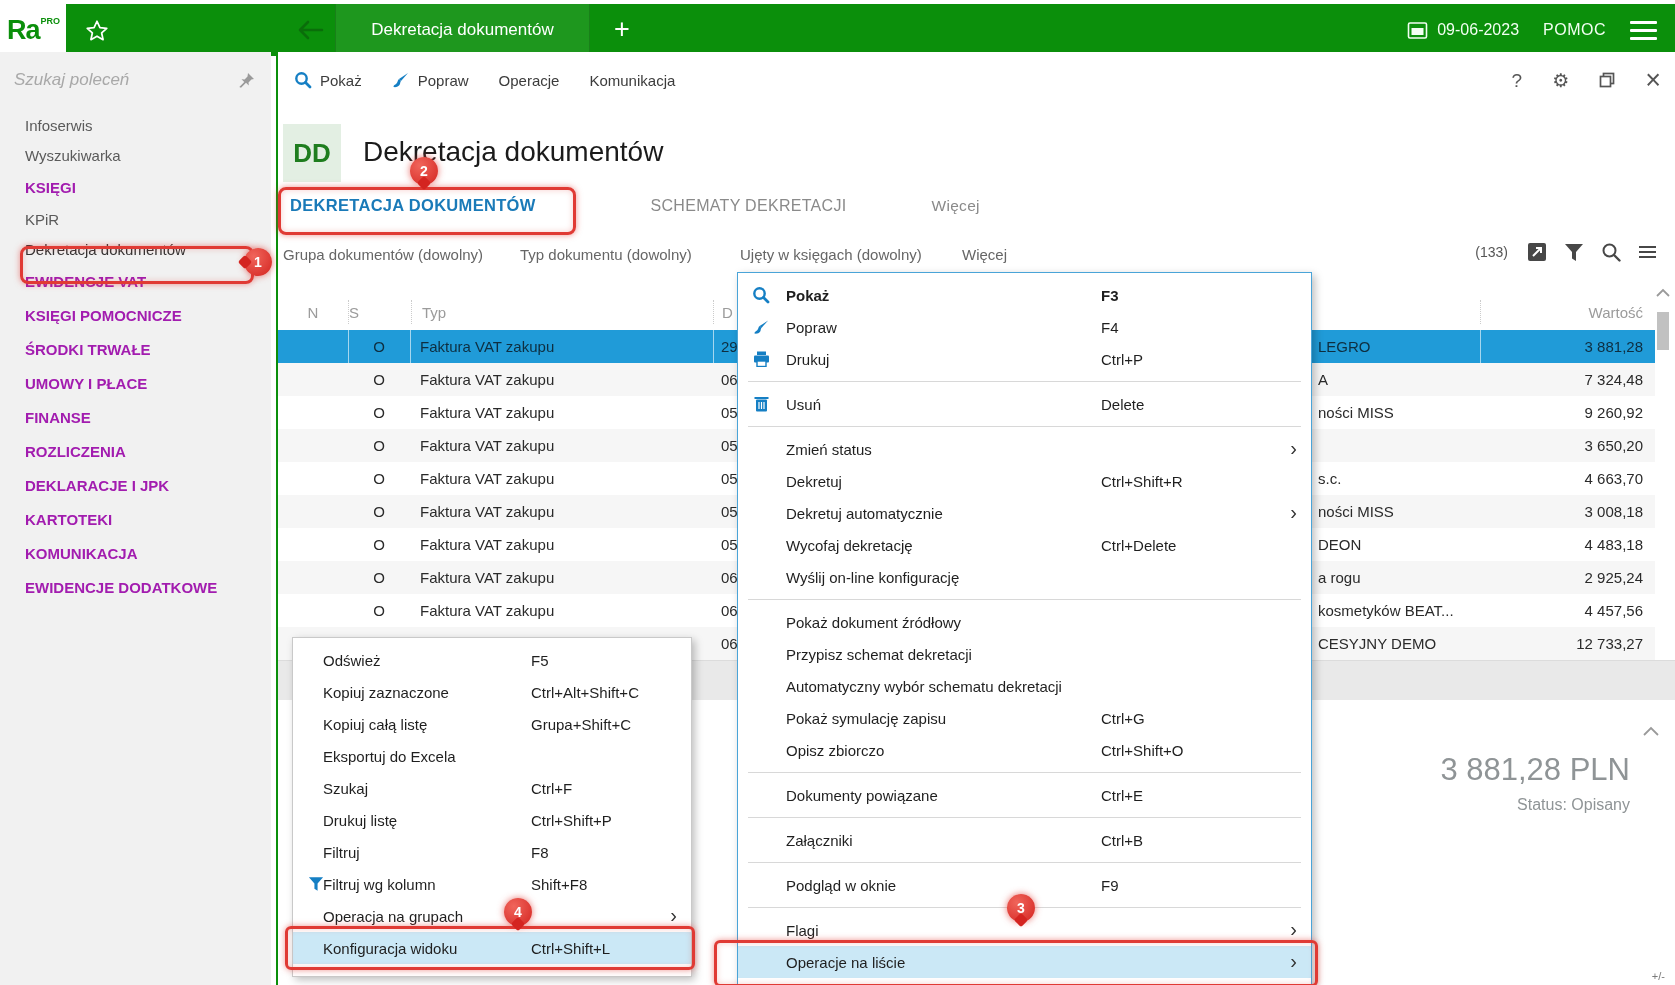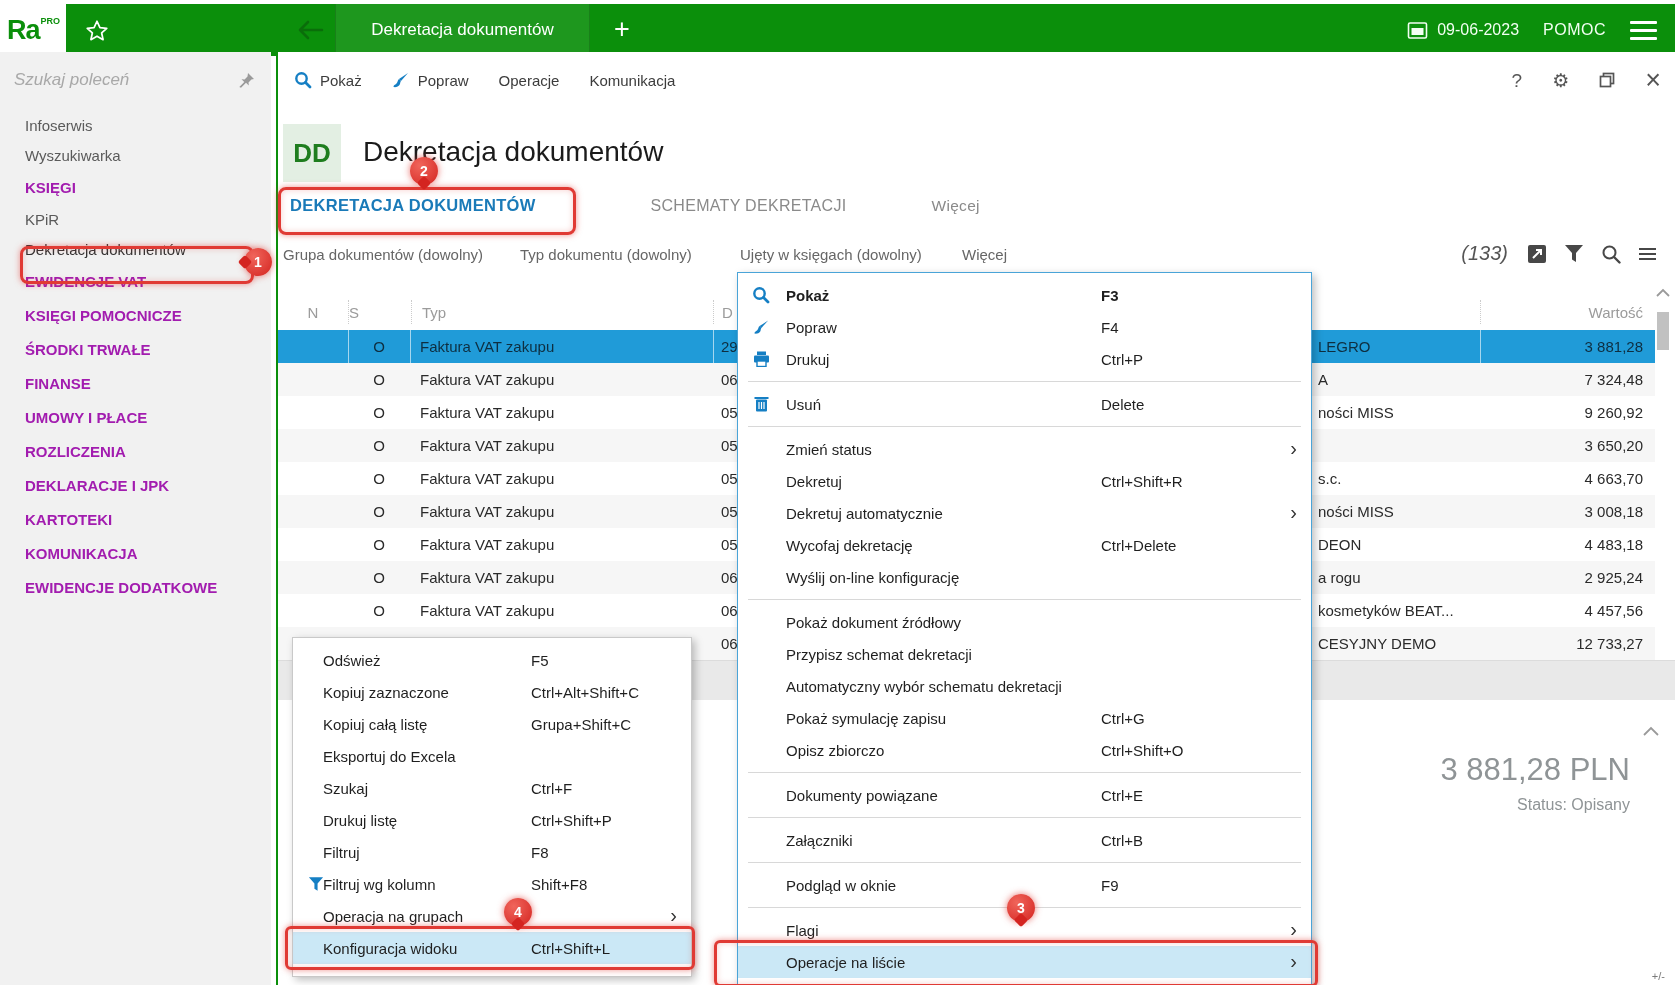--- a/index.html
+++ b/index.html
@@ -45,21 +45,21 @@
   .tabs{position:absolute;left:290px;top:196px;display:flex;align-items:center;}
   .tab{font-size:16px;color:#8a8a8a;letter-spacing:0.3px;}
   .tab.active{font-weight:bold;color:#1a7ab8;font-size:16.5px;}
   .tab.t2{margin-left:115px;}
   .tab.more{margin-left:85px;font-size:15.5px;}
   
   .filterbar{position:absolute;left:283px;top:240px;right:0;height:32px;font-size:15px;color:#666;}
   .flt{position:absolute;top:6px;white-space:nowrap;}
   .f0{left:0;} .f1{left:237px;} .f2{left:457px;} .f3{left:679px;}
   .list-tools{position:absolute;right:18px;top:2px;display:flex;align-items:center;gap:17px;}
-  .count{font-size:20px;color:#555;margin-right:2px;font-style:italic;}
+  .count{font-size:14px;color:#555;margin-right:2px;}
   
   .table{position:absolute;left:278px;top:294px;width:1377px;}
   .thead{position:relative;display:flex;height:36px;align-items:center;color:#9b9b9b;font-size:15px;}
   .trow{position:relative;display:flex;height:33px;align-items:center;font-size:15px;color:#2a2a2a;background:#fff;}
   .trow.alt{background:#f6f6f6;}
   .trow.sel{background:#209bd8;color:#0e2e40;}
   .c-n{width:70px;text-align:center;}
   .c-s{width:62px;text-align:center;}
   .c-typ{width:301px;padding-left:10px;}
   .c-date{width:200px;padding-left:0;}
@@ -179,24 +179,24 @@
       <div class="side-item cat">
           <span>EWIDENCJE VAT</span>
         </div>
       <div class="side-item cat">
           <span>KSIĘGI POMOCNICZE</span>
         </div>
       <div class="side-item cat">
           <span>ŚRODKI TRWAŁE</span>
         </div>
       <div class="side-item cat">
+          <span>UMOWY I PŁACE</span>
+        </div>
+      <div class="side-item cat">
           <span>FINANSE</span>
-        </div>
-      <div class="side-item cat">
-          <span>UMOWY I PŁACE</span>
         </div>
       <div class="side-item cat">
           <span>ROZLICZENIA</span>
         </div>
       <div class="side-item cat">
           <span>DEKLARACJE I JPK</span>
         </div>
       <div class="side-item cat">
           <span>KARTOTEKI</span>
         </div>

